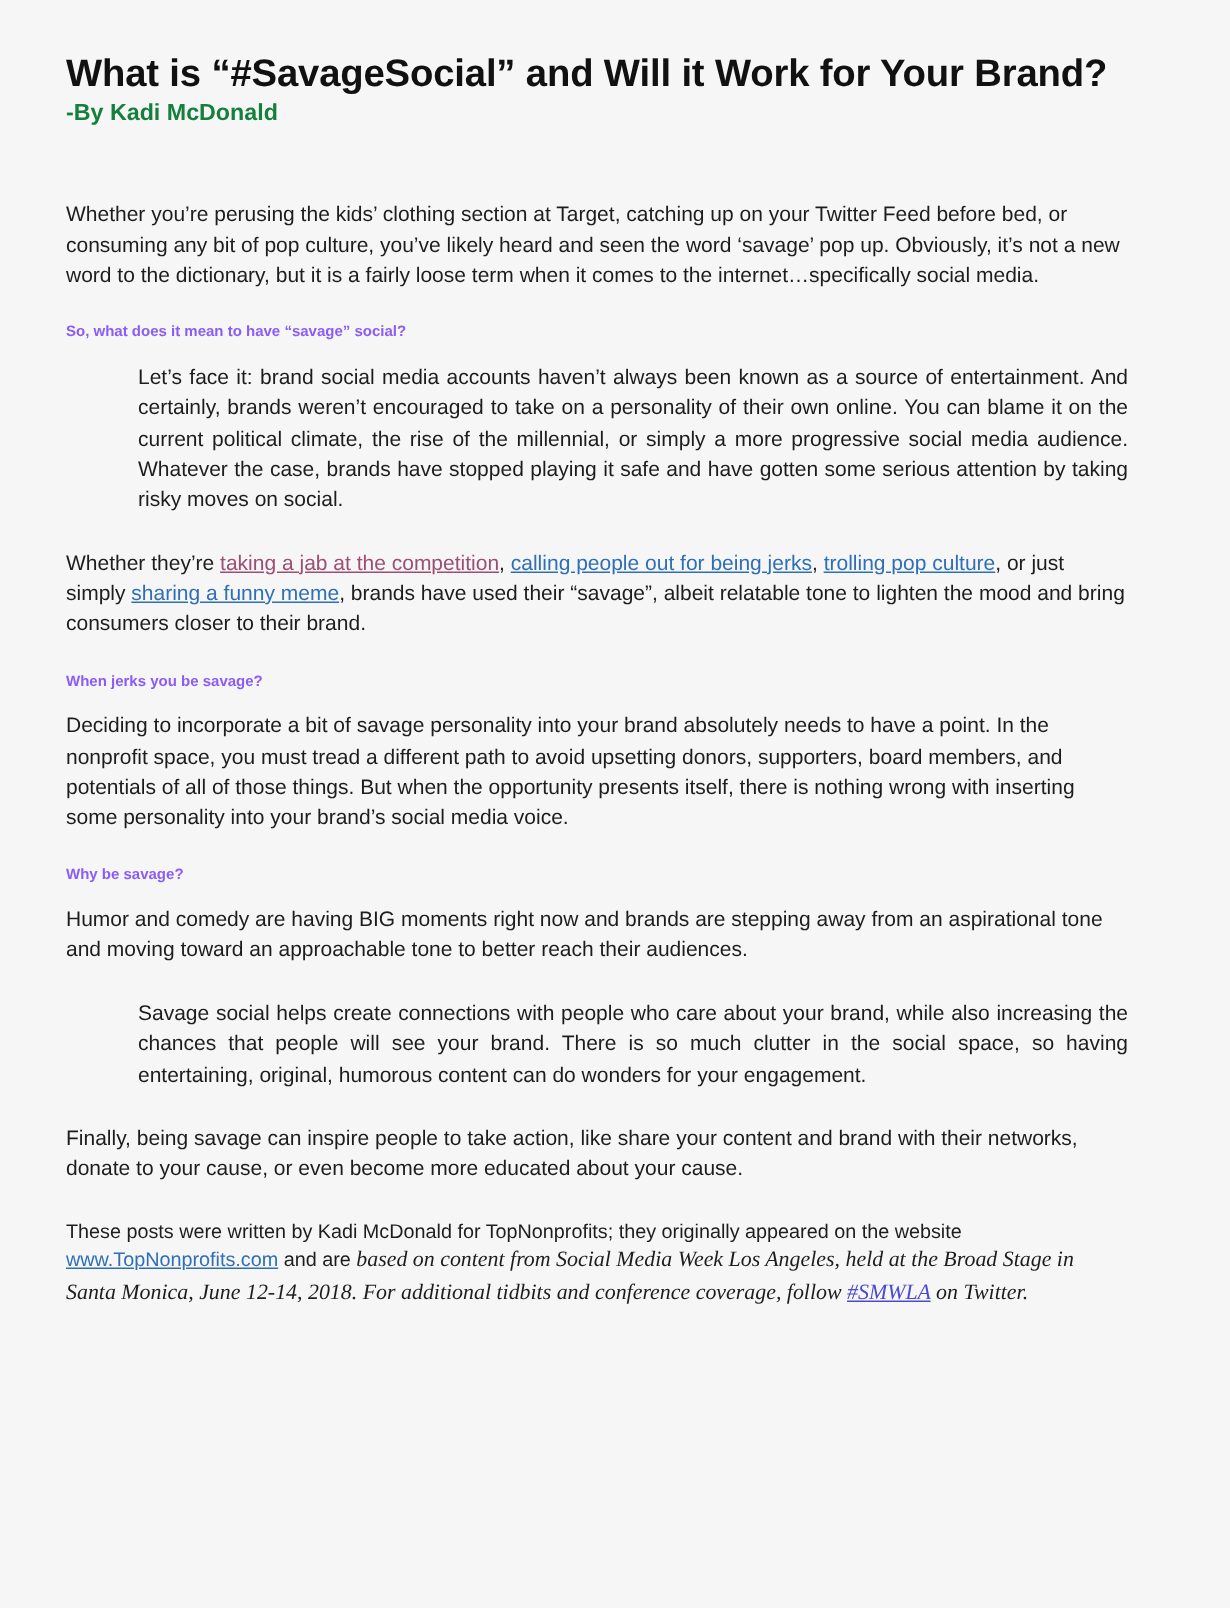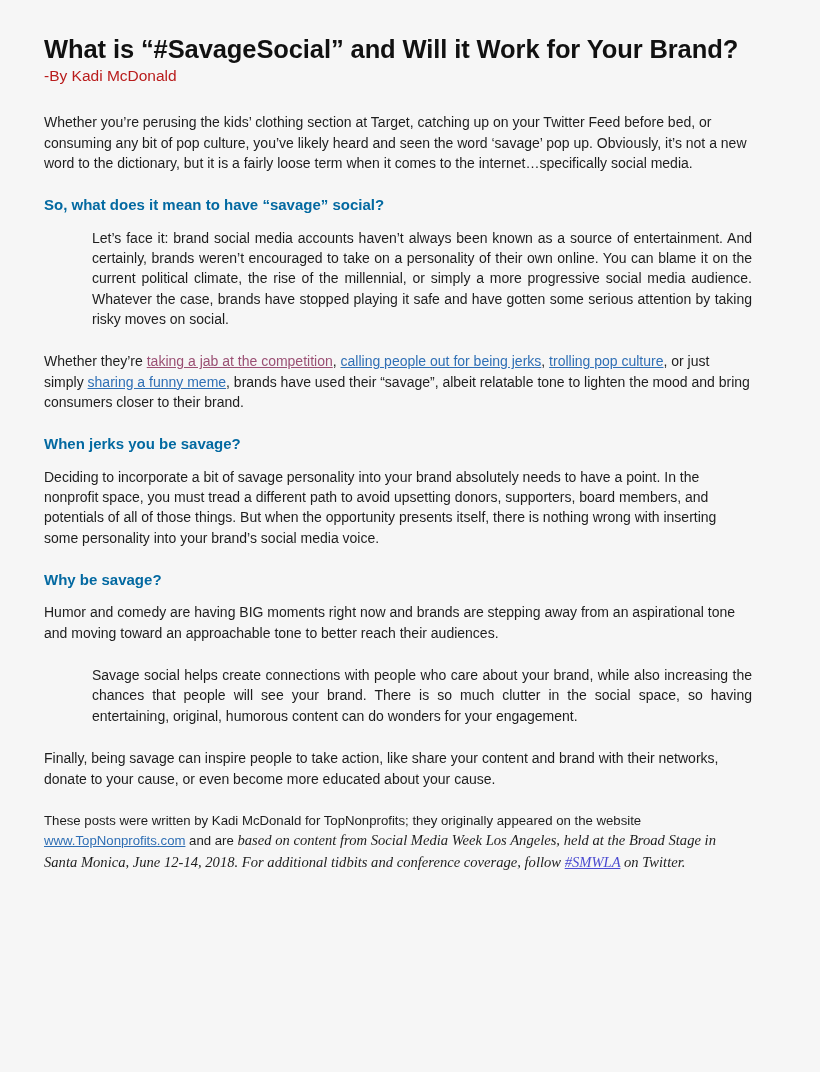--- a/index.html
+++ b/index.html
@@ -27,30 +27,30 @@
   .doc-title {
     font-size: 25.5px;
     font-weight: bold;
     line-height: 1.18;
     letter-spacing: -0.1px;
     color: #111111;
     margin: 0 0 2px 0;
   }
   .byline {
     font-size: 15.5px;
-    font-weight: normal;
-    color: #b91c1c;
-    margin: 0 0 26px 0;
+    font-weight: bold;
+    color: #15803d;
+    margin: 0 0 46px 0;
     line-height: 1.3;
   }
 
   .section-heading {
-    font-size: 15px;
+    font-size: 10px;
     font-weight: bold;
-    color: #0369a1;
+    color: #8b5cf6;
     margin: 0 0 12px 0;
     line-height: 1.35;
   }
 
   p.body {
     font-size: 14px;
     line-height: 1.455;
     color: #1d1d1d;
     margin: 0 0 22px 0;
     text-align: left;

